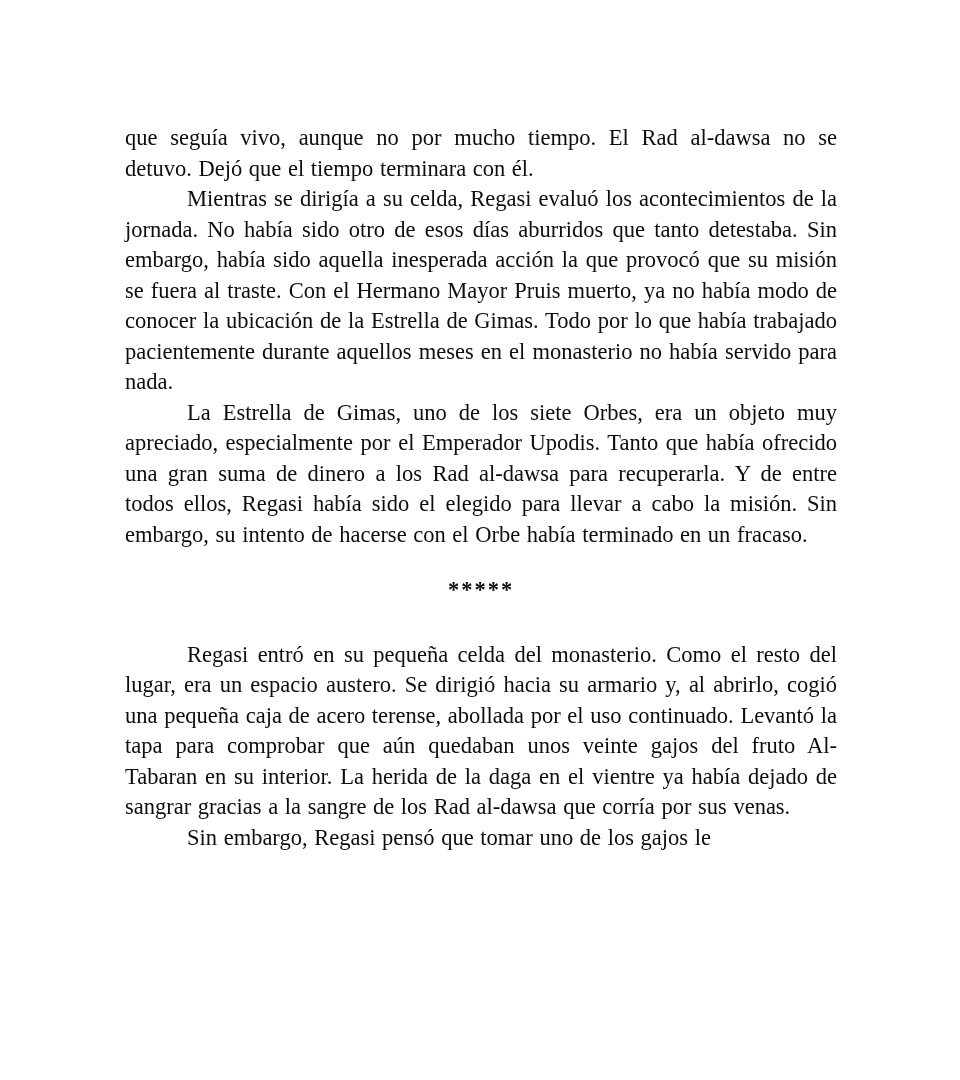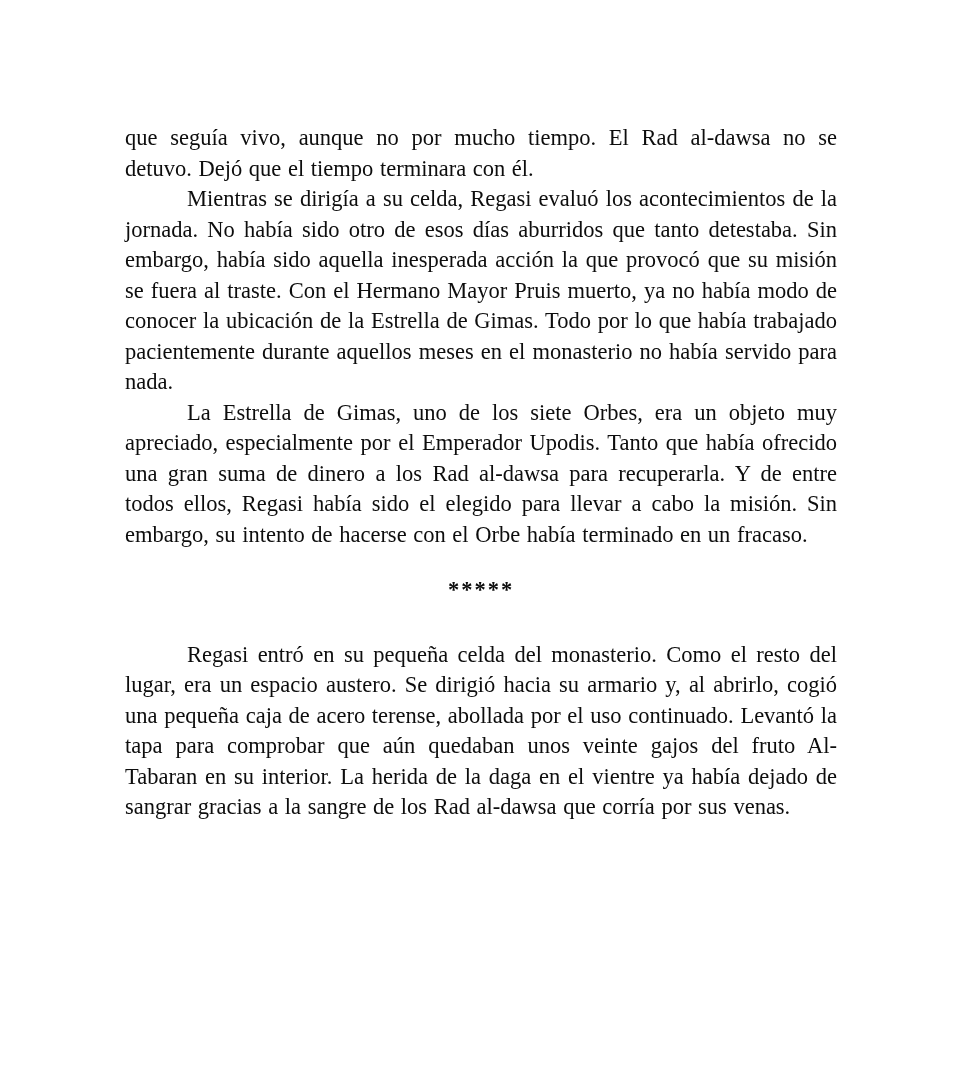--- a/index.html
+++ b/index.html
@@ -48,14 +48,15 @@
 </head>
 <body>
 
 <div class="page">
   <main class="text-block" id="text-block">
       <p class="para continuation">que seguía vivo, aunque no por mucho tiempo. El Rad al-dawsa no se detuvo. Dejó que el tiempo terminara con él.</p>
       <p class="para indented">Mientras se dirigía a su celda, Regasi evaluó los acontecimientos de la jornada. No había sido otro de esos días aburridos que tanto detestaba. Sin embargo, había sido aquella inesperada acción la que provocó que su misión se fuera al traste. Con el Hermano Mayor Pruis muerto, ya no había modo de conocer la ubicación de la Estrella de Gimas. Todo por lo que había trabajado pacientemente durante aquellos meses en el monasterio no había servido para nada.</p>
       <p class="para indented">La Estrella de Gimas, uno de los siete Orbes, era un objeto muy apreciado, especialmente por el Emperador Upodis. Tanto que había ofrecido una gran suma de dinero a los Rad al-dawsa para recuperarla. Y de entre todos ellos, Regasi había sido el elegido para llevar a cabo la misión. Sin embargo, su intento de hacerse con el Orbe había terminado en un fracaso.</p>
       <p class="para separator">*****</p>
       <p class="para indented">Regasi entró en su pequeña celda del monasterio. Como el resto del lugar, era un espacio austero. Se dirigió hacia su armario y, al abrirlo, cogió una pequeña caja de acero terense, abollada por el uso continuado. Levantó la tapa para comprobar que aún quedaban unos veinte gajos del fruto Al-Tabaran en su interior. La herida de la daga en el vientre ya había dejado de sangrar gracias a la sangre de los Rad al-dawsa que corría por sus venas.</p>
+      <p class="para indented">Sin embargo, Regasi pensó que tomar uno de los gajos le</p>
     </main>
 </div>
 
 </body></html>

